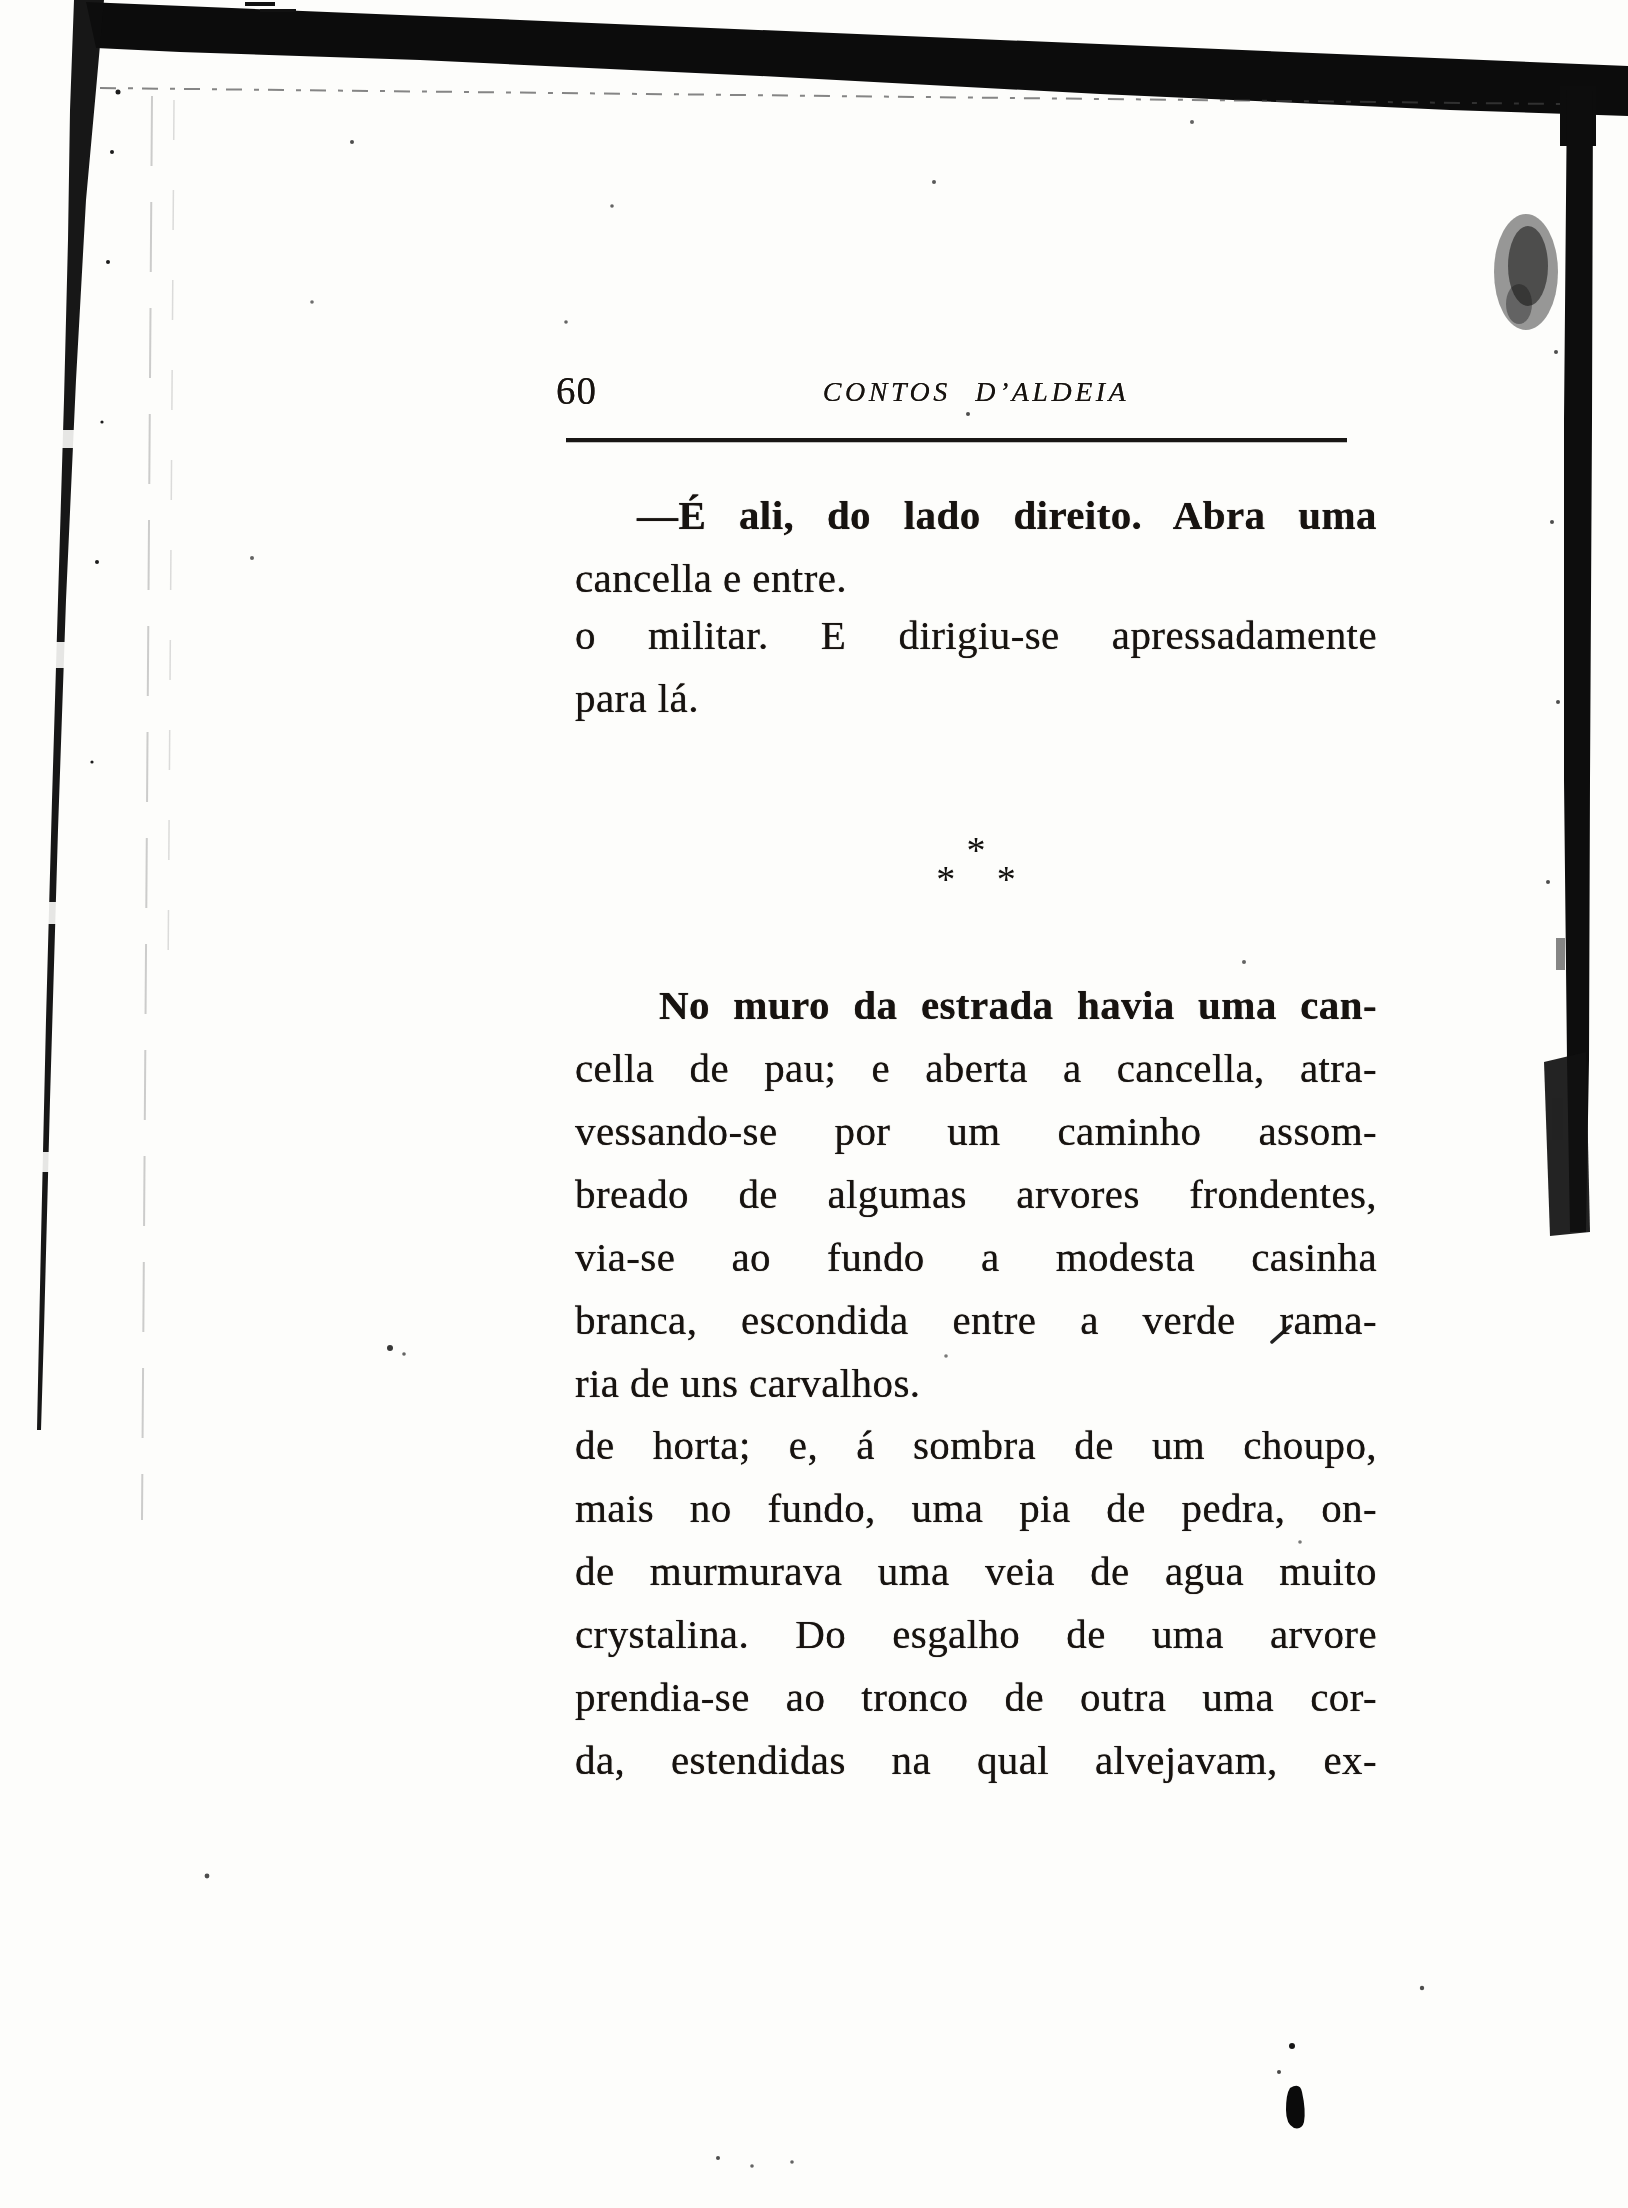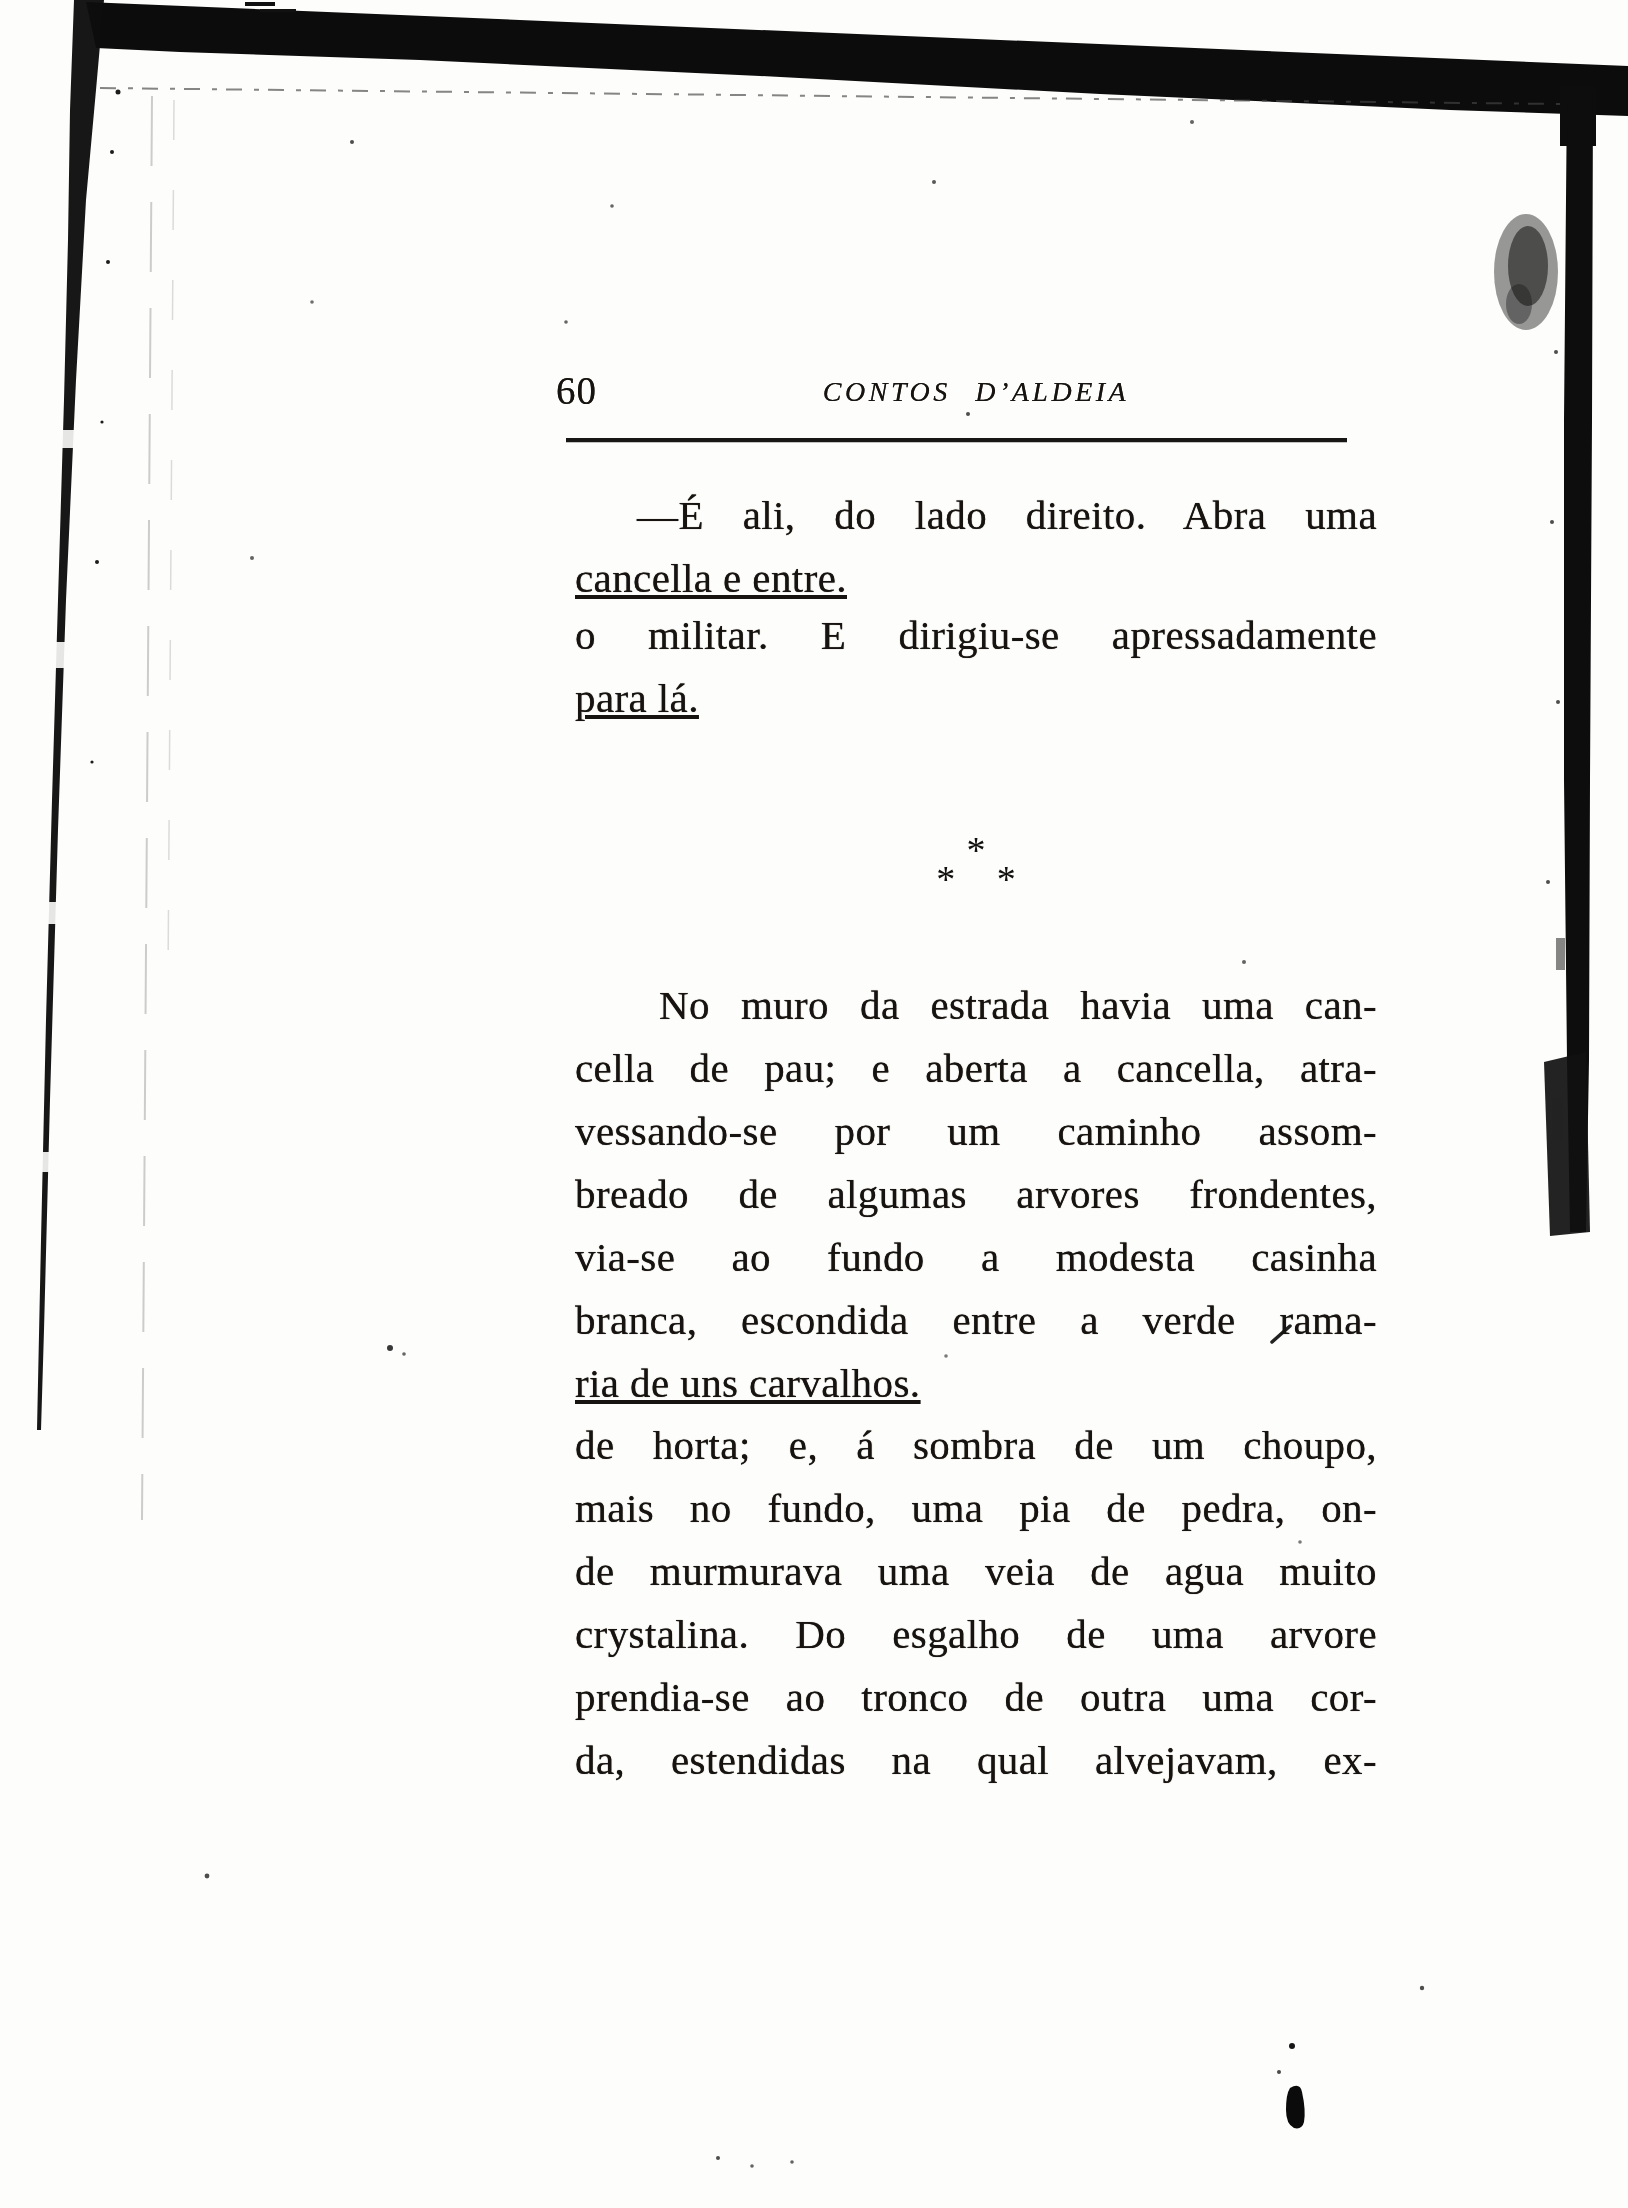--- a/index.html
+++ b/index.html
@@ -59,23 +59,23 @@
   }
   .para--1 { top: 484px; }
   .para--2 { top: 604px; }
   .para--3 { top: 974px; }
   .para--4 { top: 1414px; }
   .line {
     text-align: justify;
     text-align-last: justify;
     white-space: normal;
   }
-  .line--first { text-indent: 62px; }
+  .line--first { text-indent: 62px; font-weight: bold; }
   .para--3 .line--first, .para--4 .line--first { text-indent: 84px; }
-  .line--last { text-align-last: left; text-decoration: underline; }
+  .line--last { text-align-last: left; }
   .separator {
     position: absolute;
     left: 575px;
     top: 836px;
     width: 802px;
     text-align: center;
     font-size: 38px;
     color: #12100e;
   }
   .separator .sep-line { line-height: 29px; }

